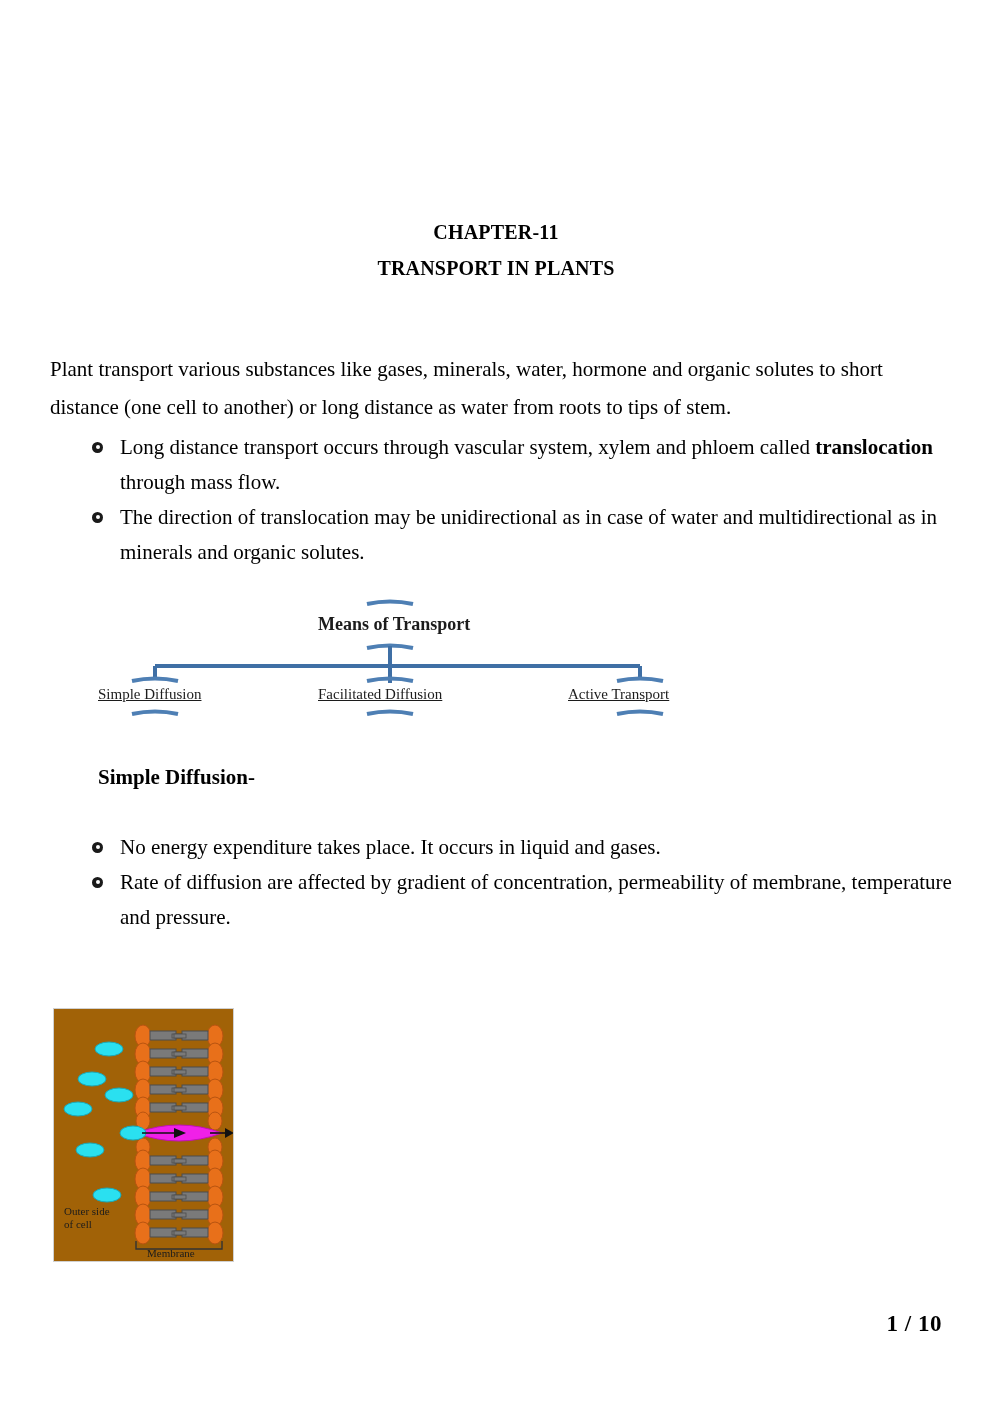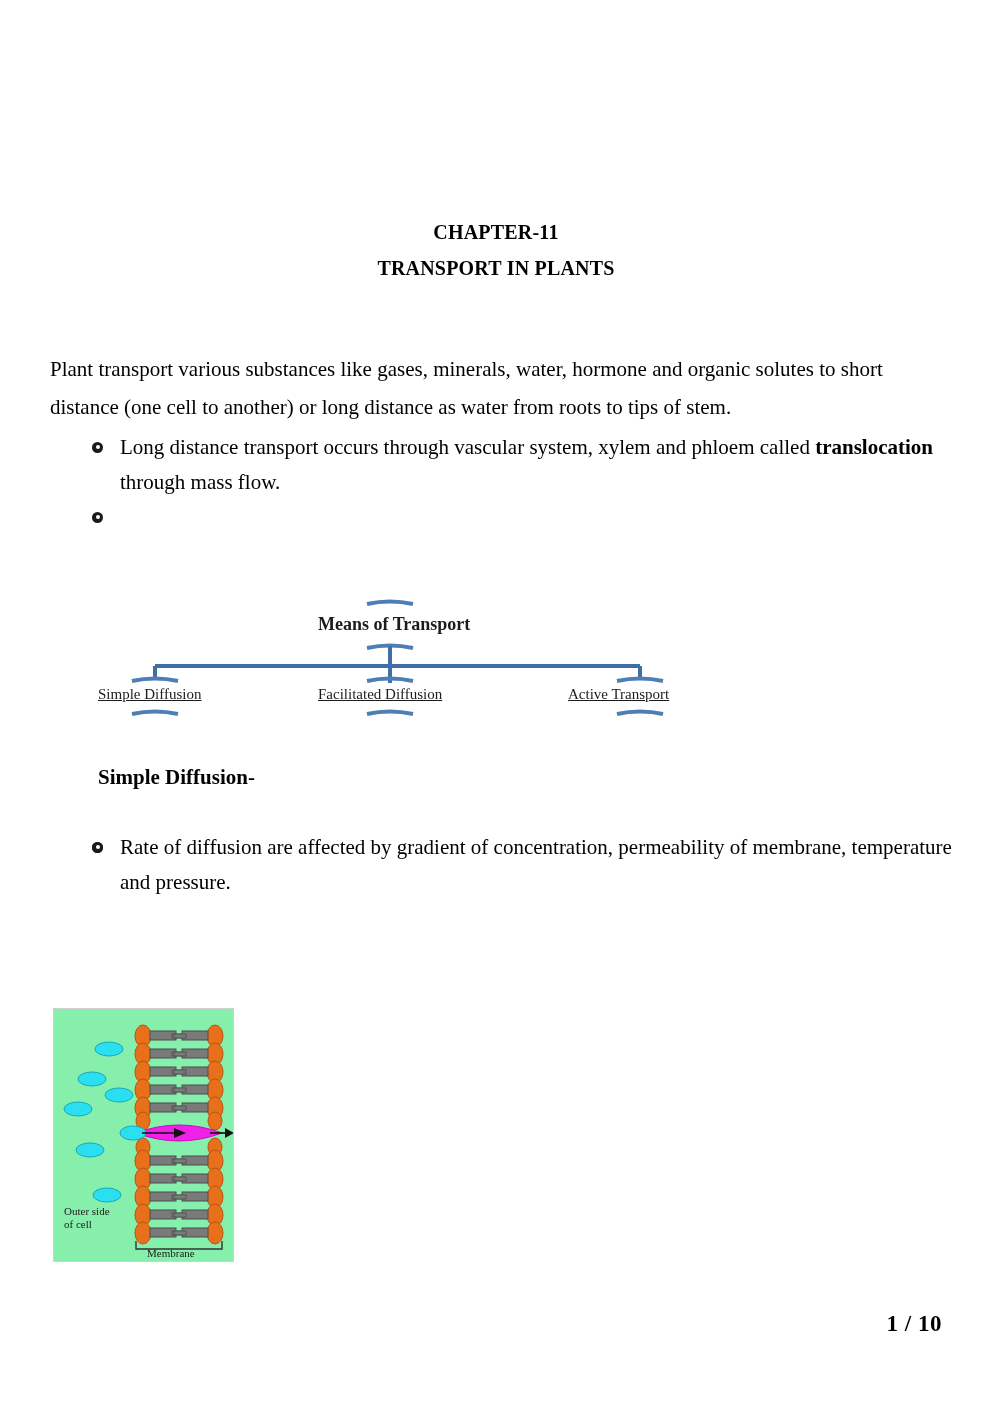--- a/index.html
+++ b/index.html
@@ -129,21 +129,21 @@
   }
 
   
   .membrane-figure {
     position: absolute;
     left: 53px;
     top: 1008px;
     width: 181px;
     height: 254px;
     border: 1px solid #d0d0d0;
-    background: #86efac;
+    background: #a16207;
     overflow: hidden;
   }
   .membrane-figure svg { display: block; }
 
   
   .page-footer {
     position: absolute;
     right: 50px;
     top: 1311px;
     font-size: 23px;
@@ -161,21 +161,21 @@
     <div class="title-line">TRANSPORT IN PLANTS</div>
   </div>
 
   <p class="intro-para">Plant transport various substances like gases, minerals, water, hormone and organic solutes to short distance (one cell to another) or long distance as water from roots to tips of stem.</p>
 
   <ul class="bullet-list list-one">
     <li class="bullet-item">
       <span class="bullet-marker"></span><span>Long distance transport occurs through vascular system, xylem and phloem called </span><span class="bold-term">translocation</span><span> through mass flow.</span>
     </li>
     <li class="bullet-item">
-      <span class="bullet-marker"></span>
+      <span class="bullet-marker"></span><span>The direction of translocation may be unidirectional as in case of water and multidirectional as in minerals and organic solutes.</span>
     </li>
   </ul>
 
   <div class="tree-diagram">
     <svg width="640" height="140" viewBox="0 0 640 140" xmlns="http://www.w3.org/2000/svg">
       <g fill="none" stroke="#3f6fa5" stroke-width="4" stroke-linecap="butt">
 
         <path d="M 287 16 Q 310 11 333 16" stroke="#4e7fb4"></path>
 
         <path d="M 287 60 Q 310 55 333 60" stroke="#4e7fb4"></path>
@@ -202,21 +202,21 @@
     <div class="tree-label root">Means of Transport</div>
     <div class="tree-label leaf leaf-0">Simple Diffusion</div>
     <div class="tree-label leaf leaf-1">Facilitated  Diffusion</div>
     <div class="tree-label leaf leaf-2">Active Transport</div>
   </div>
 
   <div class="section-heading">Simple Diffusion-</div>
 
   <ul class="bullet-list list-two">
     <li class="bullet-item">
-      <span class="bullet-marker"></span>
+      <span class="bullet-marker"></span><span>No energy expenditure takes place. It occurs in liquid and gases.</span>
     </li>
     <li class="bullet-item">
       <span class="bullet-marker"></span><span>Rate of diffusion are affected by gradient of concentration, permeability of membrane, temperature and pressure.</span>
     </li>
   </ul>
 
   <div class="membrane-figure">
     <svg width="179" height="252" viewBox="0 0 179 252" xmlns="http://www.w3.org/2000/svg">
 
       <g>

